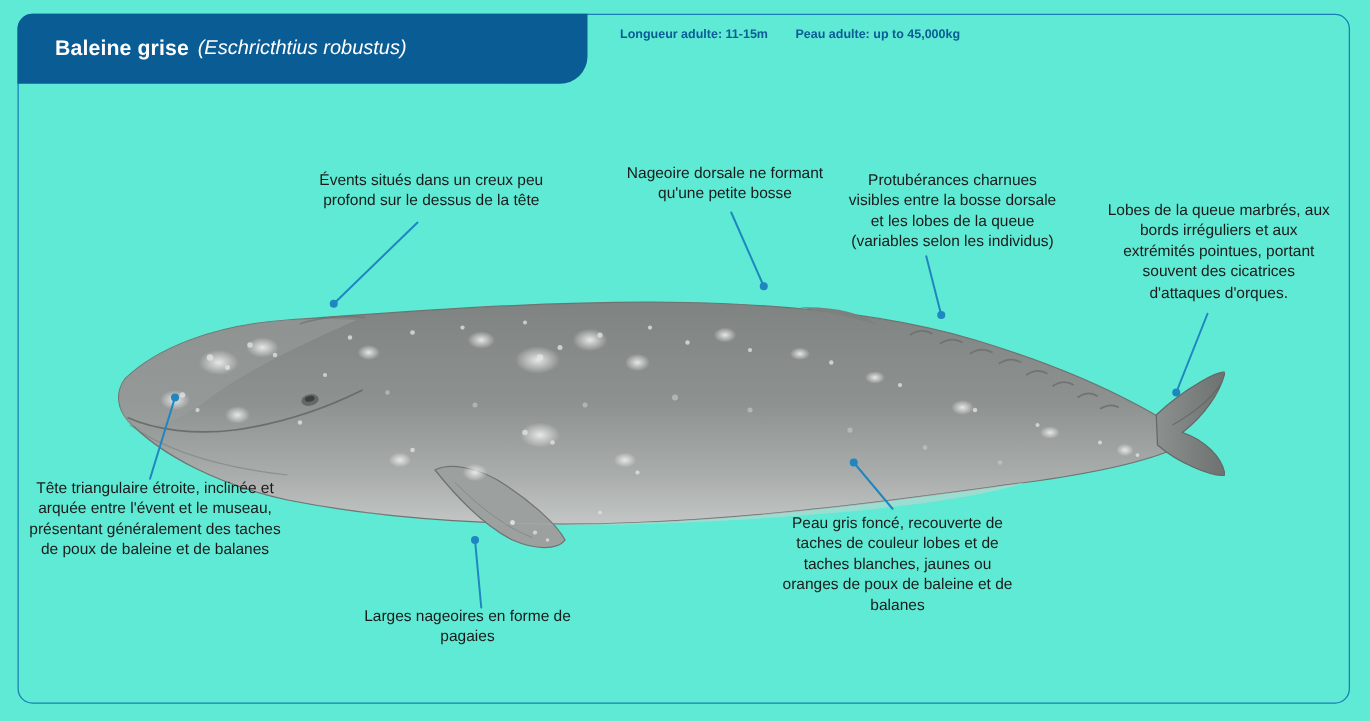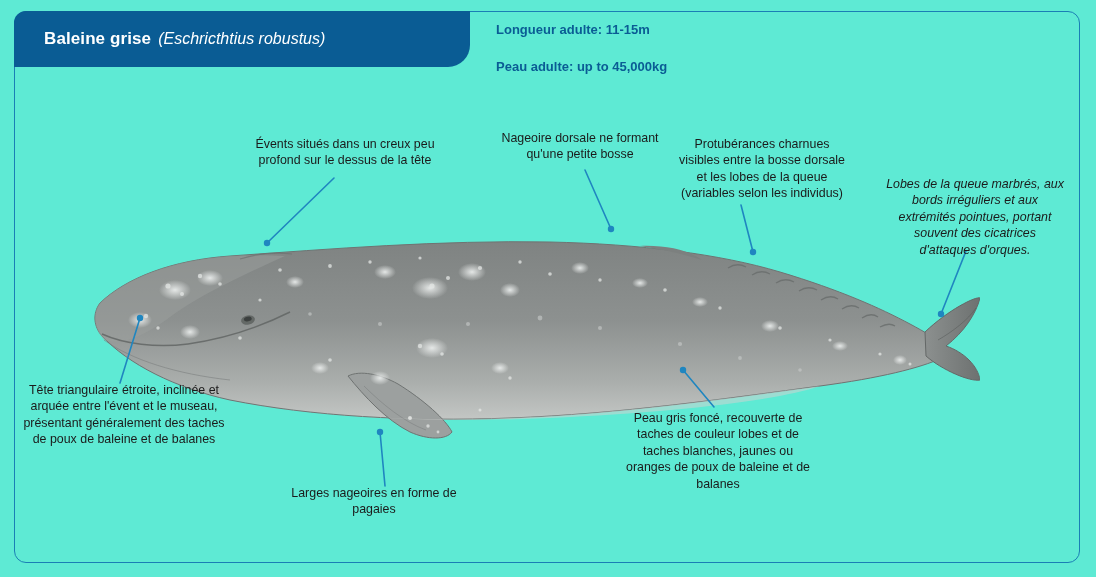--- a/index.html
+++ b/index.html
@@ -56,24 +56,23 @@
   }
   
   .stats {
     position: absolute;
     left: 496px;
     top: 22px;
     display: flex;
     gap: 22px;
     align-items: baseline;
     color: #0a5c94;
-    font-size: 13px;
+    font-size: 10px;
     font-weight: bold;
     white-space: nowrap;
-    flex-direction: column;
   }
   .stat { white-space: nowrap; }
   
   .note {
     position: absolute;
     font-size: 12.4px;
     line-height: 1.32;
     color: #1b1b1b;
     text-align: center;
   }
@@ -267,21 +266,21 @@
       <circle cx="683" cy="370" r="3.2"></circle>
     </g>
   </svg>
 
   <div class="note" style="left:494px; top:130px; width:172px;">Nageoire dorsale ne formant qu'une petite bosse</div>
 
   <div class="note" style="left:252px; top:136px; width:186px;">Évents situés dans un creux peu profond sur le dessus de la tête</div>
 
   <div class="note" style="left:676px; top:136px; width:172px;">Protubérances charnues visibles entre la bosse dorsale et les lobes de la queue (variables selon les individus)</div>
 
-  <div class="note" style="left:886px; top:176px; width:178px;font-style:italic;">Lobes de la queue marbrés, aux bords irréguliers et aux extrémités pointues, portant souvent des cicatrices d'attaques d'orques.</div>
+  <div class="note" style="left:886px; top:160px; width:178px;">Lobes de la queue marbrés, aux bords irréguliers et aux extrémités pointues, portant souvent des cicatrices d'attaques d'orques.</div>
 
   <div class="note" style="left:282px; top:485px; width:184px;">Larges nageoires en forme de pagaies</div>
 
   <div class="note" style="left:18px; top:382px; width:212px;">Tête triangulaire étroite, inclinée et arquée entre l'évent et le museau, présentant généralement des taches de poux de baleine et de balanes</div>
 
   <div class="note" style="left:620px; top:410px; width:196px;">Peau gris foncé, recouverte de taches de couleur lobes et de taches blanches, jaunes ou oranges de poux de baleine et de balanes</div>
 
 </div>
 
 </body></html>

